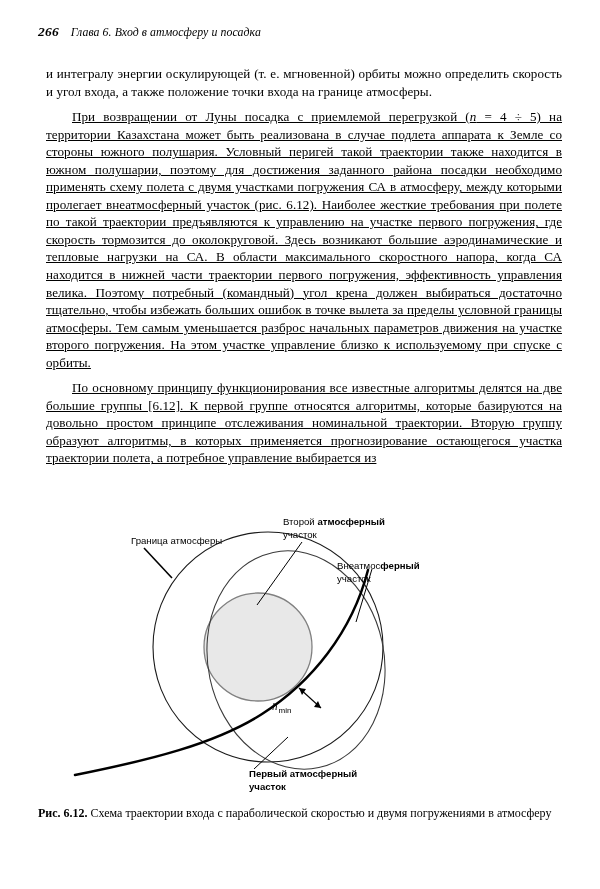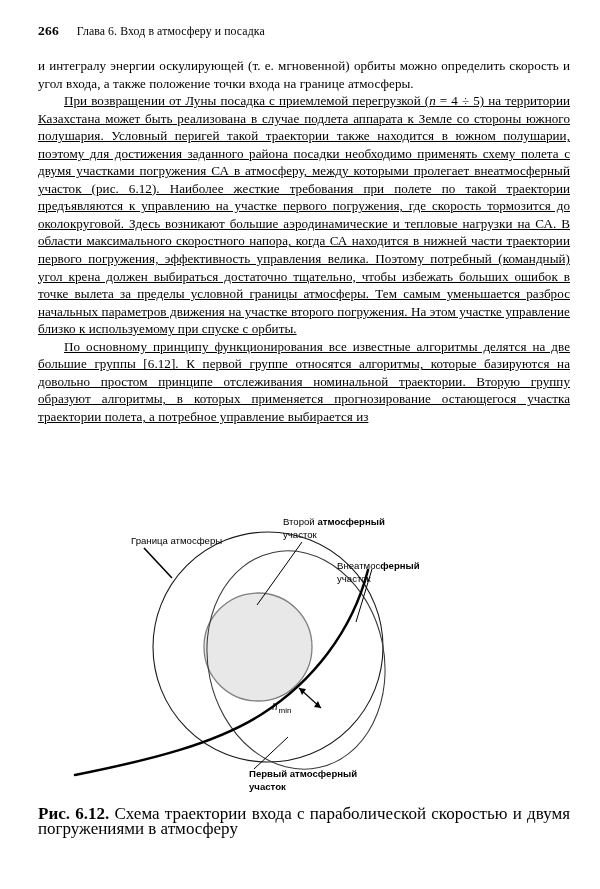--- a/index.html
+++ b/index.html
@@ -17,43 +17,44 @@
   }
 
   
   .runhead {
     position: absolute;
     left: 38px;
     top: 22px;
     width: 534px;
     height: 18px;
     display: flex;
-    align-items: center;
+    align-items: flex-end;
     white-space: nowrap;
+    font-style: italic;
   }
   .runhead-folio {
     font-size: 13.5px;
     font-weight: bold;
     letter-spacing: 0.2px;
   }
   .runhead-title {
     font-size: 11.8px;
-    margin-left: 18px;
+    margin-left: 12px;
     letter-spacing: 0.1px;
   }
 
   
   .textblock {
     position: absolute;
     left: 38px;
     top: 57px;
     width: 532px;
   }
   .para {
-    margin: 0;
+    margin: 8px;
     font-size: 13.1px;
     line-height: 17.55px;
     text-align: justify;
     text-justify: inter-word;
     letter-spacing: 0.05px;
     hyphens: manual;
   }
   .para.indent {
     text-indent: 26px;
     text-decoration: underline;
@@ -98,21 +99,21 @@
     font-size: 8px;
     fill: #000000;
   }
 
   
   .caption {
     position: absolute;
     left: 38px;
     top: 806px;
     width: 532px;
-    font-size: 17px;
+    font-size: 12px;
     line-height: 15.4px;
     text-align: justify;
   }
   .caption b {
     font-weight: bold;
   }
 </style>
 </head>
 <body>
 

